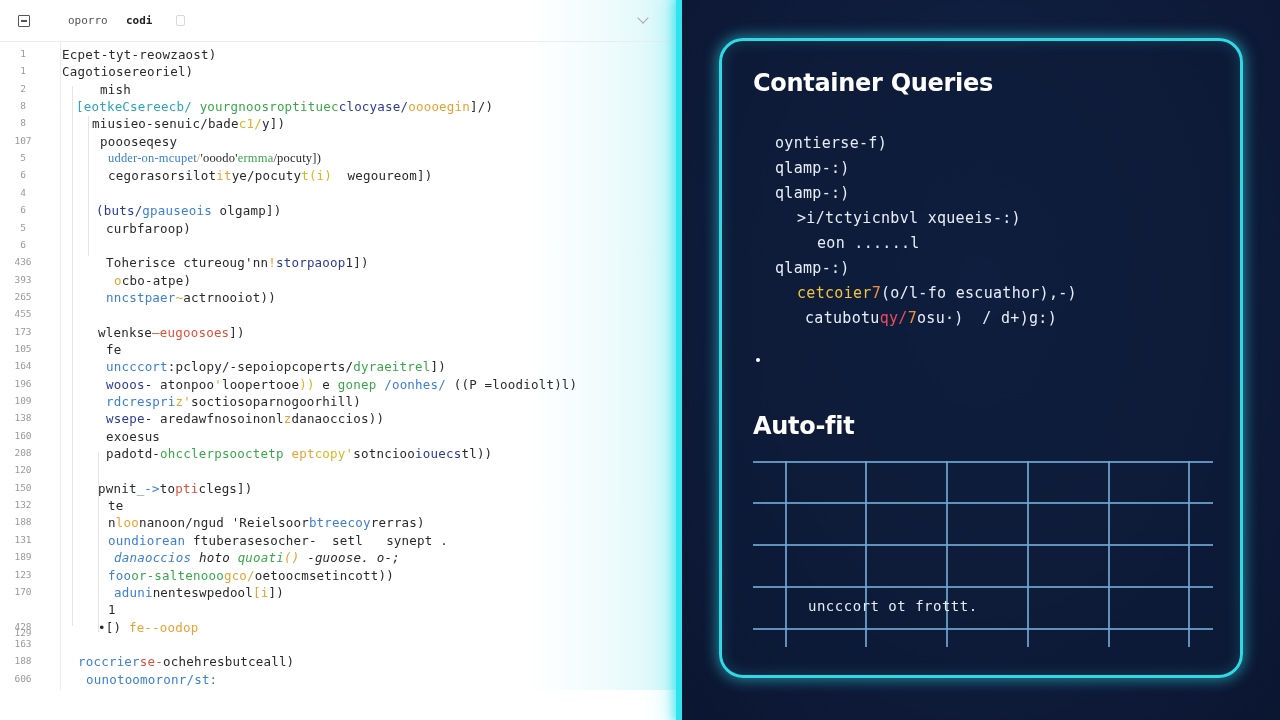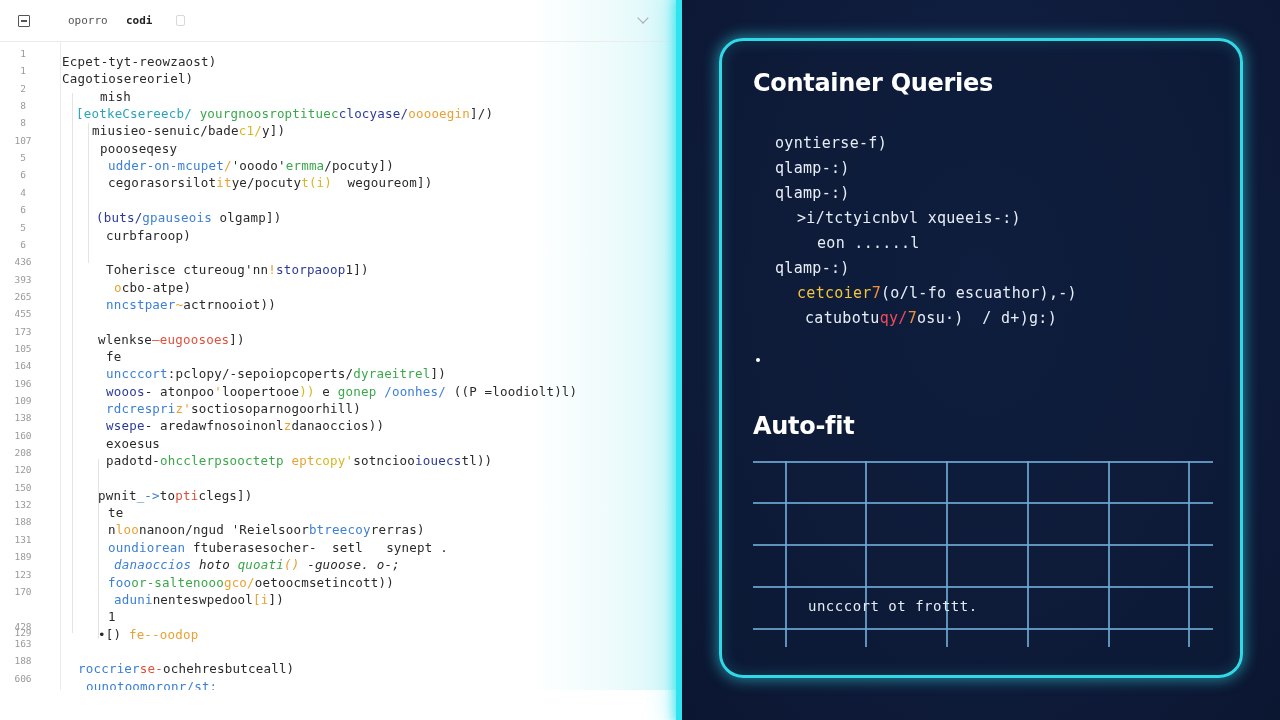--- a/index.html
+++ b/index.html
@@ -42,21 +42,21 @@
     .gutter {
       position: absolute; left: 0; top: 42px; width: 58px; height: 648px;
     }
     .gutter-line {
       position: absolute; left: 0; width: 46px; text-align: center;
       font-family: "DejaVu Sans Mono", monospace; font-size: 9.5px; color: #9a9a9a;
     }
     .gutter-divider {
       position: absolute; left: 60px; top: 42px; width: 1px; height: 648px; background: #ececec;
     }
-    .code-area { position: absolute; left: 0; top: 49px; width: 680px; height: 648px; padding-left: 28px; }
+    .code-area { position: absolute; left: 0; top: 42px; width: 680px; height: 648px; padding-left: 28px; }
     .code-line {
       position: absolute; white-space: pre;
       font-family: "DejaVu Sans Mono", monospace; font-size: 12.5px; color: #2a2a2a;
       letter-spacing: 0.2px;
     }
     .indent-guide { position: absolute; width: 1px; background: #e4e4e4; }
 
     .c-blue { color: #3b7fd6; }
     .c-navy { color: #2b3a9a; }
     .c-green { color: #3aa84a; }
@@ -167,21 +167,21 @@
   <div class="code-area" id="code-area">
     <div class="indent-guide" style="left:72px; top:44px; height:540px;"></div>
     <div class="indent-guide" style="left:88px; top:74px; height:140px;"></div>
     <div class="indent-guide" style="left:98px; top:410px; height:180px;"></div>
   <div class="code-line" style="top: 5px; left: 62px;"><span>Ecpet-tyt-reowzaost)</span></div>
       <div class="code-line" style="top: 22.35px; left: 62px;"><span>Cagotiosereoriel)</span></div>
       <div class="code-line" style="top: 39.7px; left: 100px;"><span>mish</span></div>
       <div class="code-line" style="top: 57.05px; left: 76px;"><span class="c-teal">[eotkeCsereecb/ </span><span class="c-green">yourgnoosroptituec</span><span class="c-navy">clocyase/</span><span class="c-orange">ooooegin</span><span>]/)</span></div>
       <div class="code-line" style="top: 74.4px; left: 92px;"><span>miusieo-senuic/bade</span><span class="c-yellow">c1/</span><span>y])</span></div>
       <div class="code-line" style="top: 91.75px; left: 100px;"><span>poooseqesy</span></div>
-      <div class="code-line" style="top: 109.1px; left: 108px;"><span class="c-blue">udder-on-mcupet</span><span class="c-orange">/</span><span>'ooodo'</span><span class="c-green">ermma</span><span>/pocuty])</span></div>
+      <div class="code-line" style="top: 109.1px; left: 108px; font-family: Liberation Serif, serif;"><span class="c-blue">udder-on-mcupet</span><span class="c-orange">/</span><span>'ooodo'</span><span class="c-green">ermma</span><span>/pocuty])</span></div>
       <div class="code-line" style="top: 126.45px; left: 108px;"><span>cegorasorsilot</span><span class="c-orange">it</span><span>ye/pocuty</span><span class="c-yellow">t(i)</span><span>  wegoureom])</span></div>
       <div class="code-line" style="top: 143.8px; left: 62px;"><span></span></div>
       <div class="code-line" style="top: 161.15px; left: 96px;"><span class="c-navy">(buts/</span><span class="c-blue">gpauseois</span><span> olgamp])</span></div>
       <div class="code-line" style="top: 178.5px; left: 106px;"><span>curbfaroop)</span></div>
       <div class="code-line" style="top: 195.85px; left: 62px;"><span></span></div>
       <div class="code-line" style="top: 213.2px; left: 106px;"><span>Toherisce ctureoug'nn</span><span class="c-orange">!</span><span class="c-navy">storpaoop</span><span>1])</span></div>
       <div class="code-line" style="top: 230.55px; left: 114px;"><span class="c-orange">o</span><span>cbo-atpe)</span></div>
       <div class="code-line" style="top: 247.9px; left: 106px;"><span class="c-blue">nncstpaer</span><span class="c-orange">~</span><span>actrnooiot))</span></div>
       <div class="code-line" style="top: 265.25px; left: 62px;"><span></span></div>
       <div class="code-line" style="top: 282.6px; left: 98px;"><span>wlenkse</span><span class="c-red">—eugoosoes</span><span>])</span></div>

